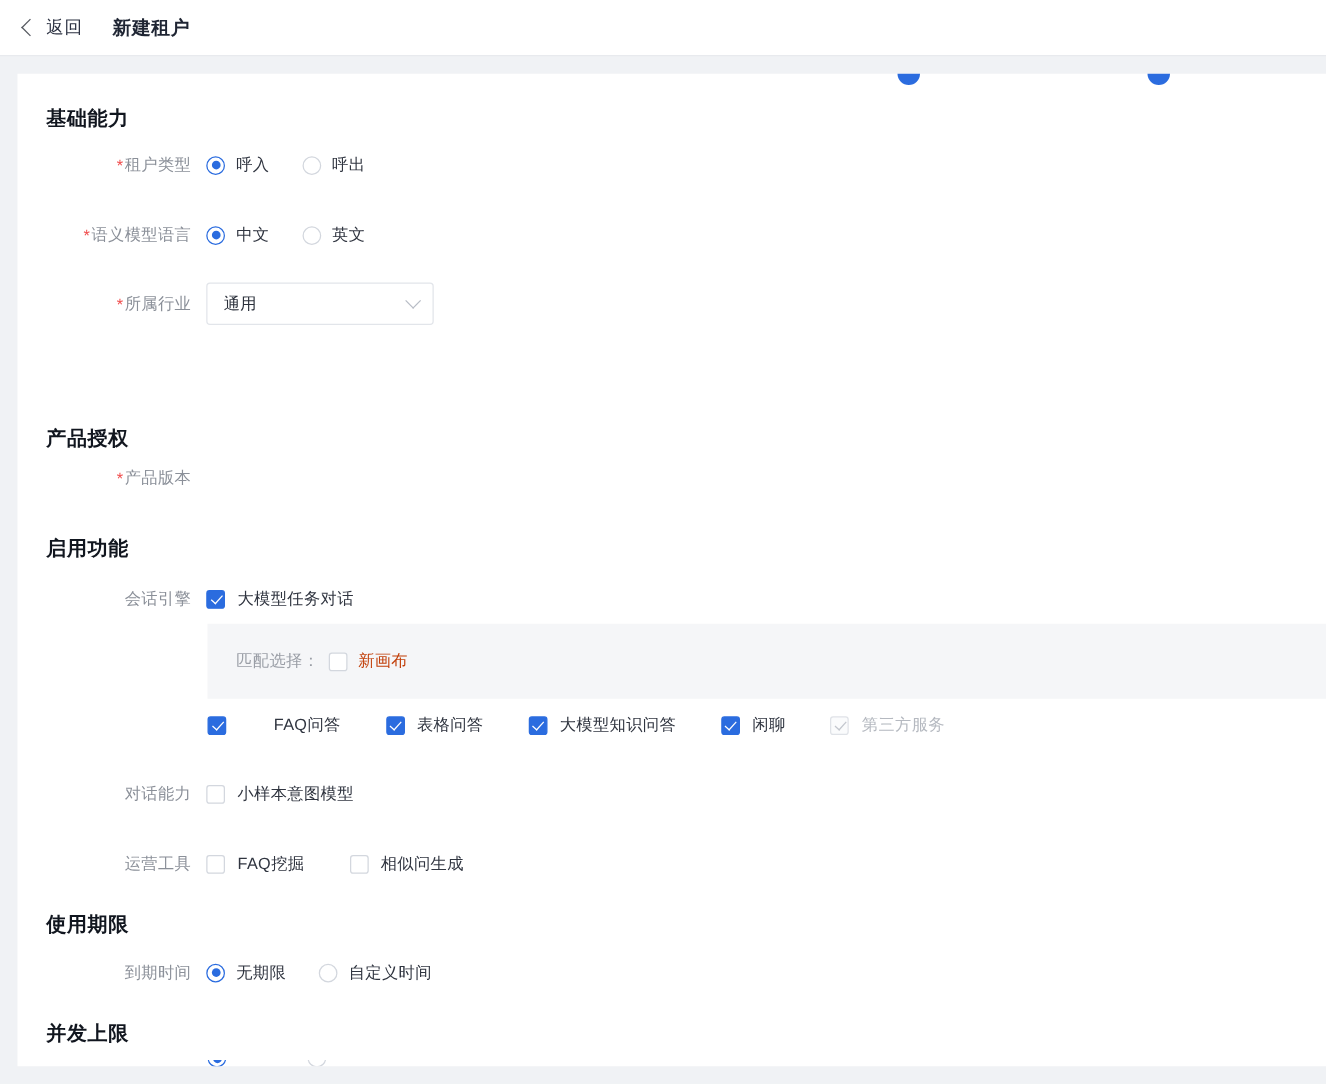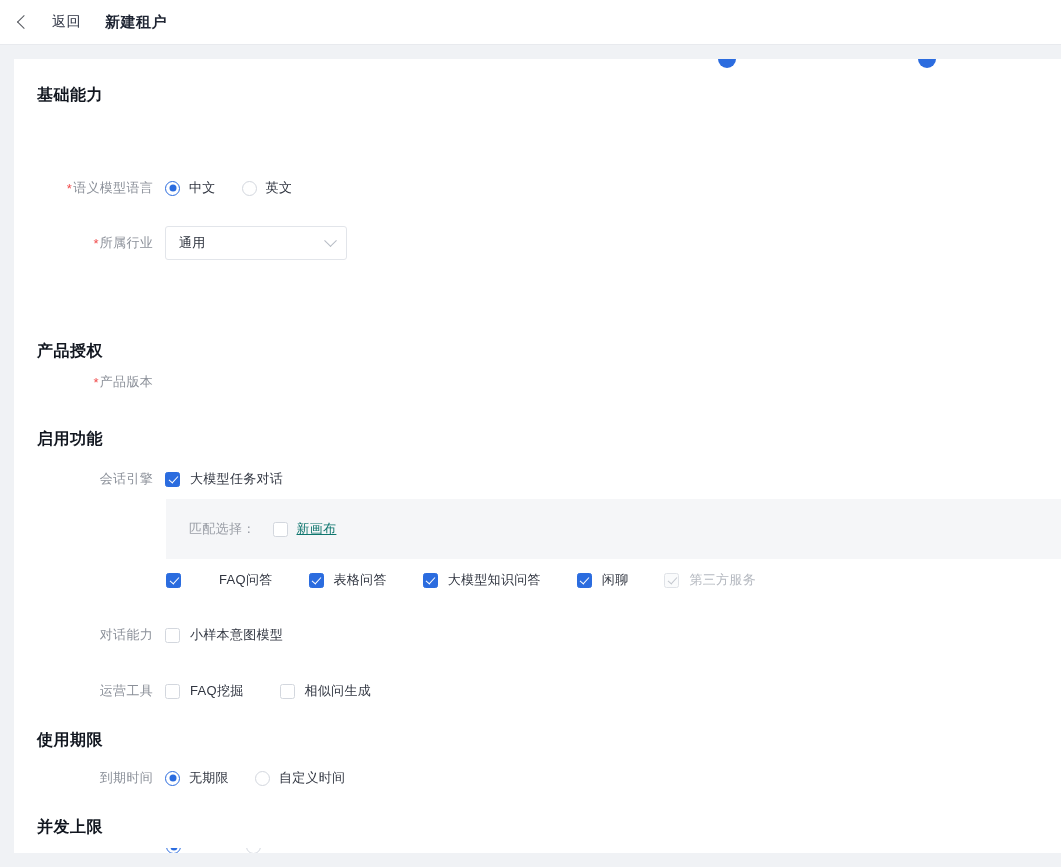--- a/index.html
+++ b/index.html
@@ -13,21 +13,21 @@
 
   
   .topbar {
     position: absolute; left: 0; top: 0;
     width: 1061px; height: 44px;
     background: #ffffff;
     display: flex; align-items: center;
     padding-left: 19px;
   }
   .back-btn {
-    display: flex; align-items: center; gap: 23px;
+    display: flex; align-items: center; gap: 8px;
     cursor: pointer;
   }
   .chev {
     width: 10px; height: 10px;
     border-left: 1.4px solid #55585f;
     border-bottom: 1.4px solid #55585f;
     transform: rotate(45deg);
     display: block;
     margin-top: 0px;
   }
@@ -161,24 +161,24 @@
 
   
   .match-panel {
     position: absolute; left: 152px; top: 440px;
     width: 895px; height: 60px;
     background: #f5f6f8;
     display: flex; align-items: center;
     padding-left: 23px;
   }
   .match-lbl {
-    font-size: 13px; color: #9a9ea6; margin-right: 17px;
+    font-size: 13px; color: #9a9ea6; margin-right: 7px;
     letter-spacing: .3px;
   }
-  .match-panel .cb-lbl { color: #0f766e; margin-left: 9px; text-decoration: underline; }
+  .match-panel .cb-lbl { color: #c2410c; margin-left: 9px; }
 
   
   .abs { position: absolute; }
 </style>
 </head>
 <body>
 
 <div class="topbar">
   <div class="back-btn">
     <span class="chev"></span>
@@ -190,20 +190,33 @@
 
 <div class="card">
 
   <div class="stepper">
     <div class="step-dot d1"></div>
     <div class="step-dot d2"></div>
   </div>
 
   <div class="abs section-title" style="left:23px; top:26px;">基础能力</div>
 
+  <div class="abs row" style="left:23px; top:61px; width:900px;">
+    <div class="lbl req">租户类型</div>
+    <div class="field radio-grp">
+      <div class="radio-item">
+        <span class="radio on"></span>
+        <span class="radio-lbl">呼入</span>
+      </div>
+      <div class="radio-item">
+        <span class="radio"></span>
+        <span class="radio-lbl">呼出</span>
+      </div>
+    </div>
+  </div>
 
   <div class="abs row" style="left:23px; top:167px; width:900px;">
     <div class="lbl req">所属行业</div>
     <div class="field">
       <div class="select">
         <span class="val">通用</span>
         <span class="caret"></span>
       </div>
     </div>
   </div>

